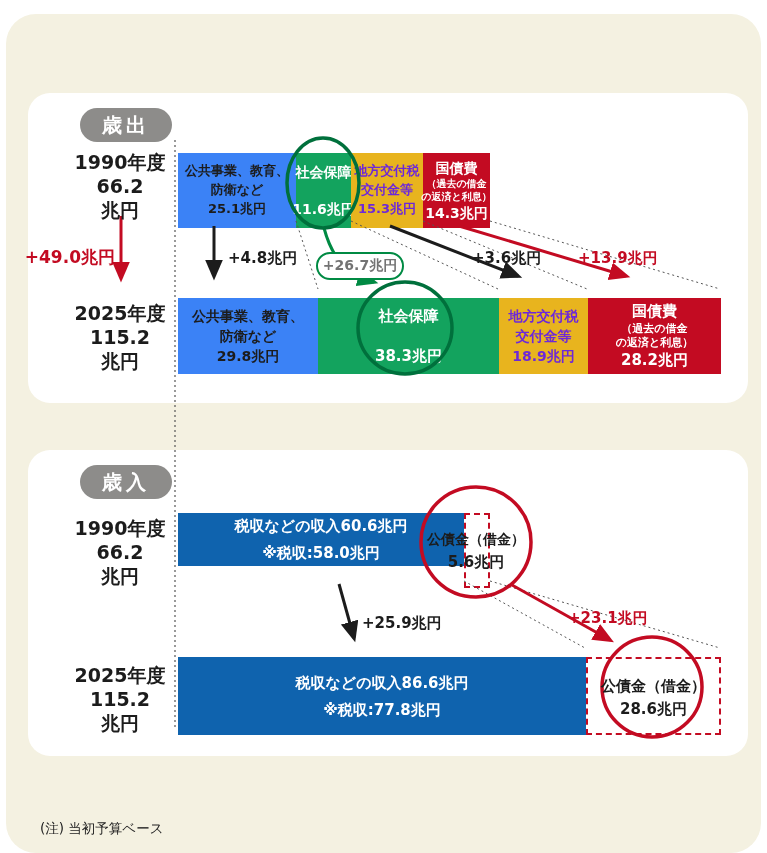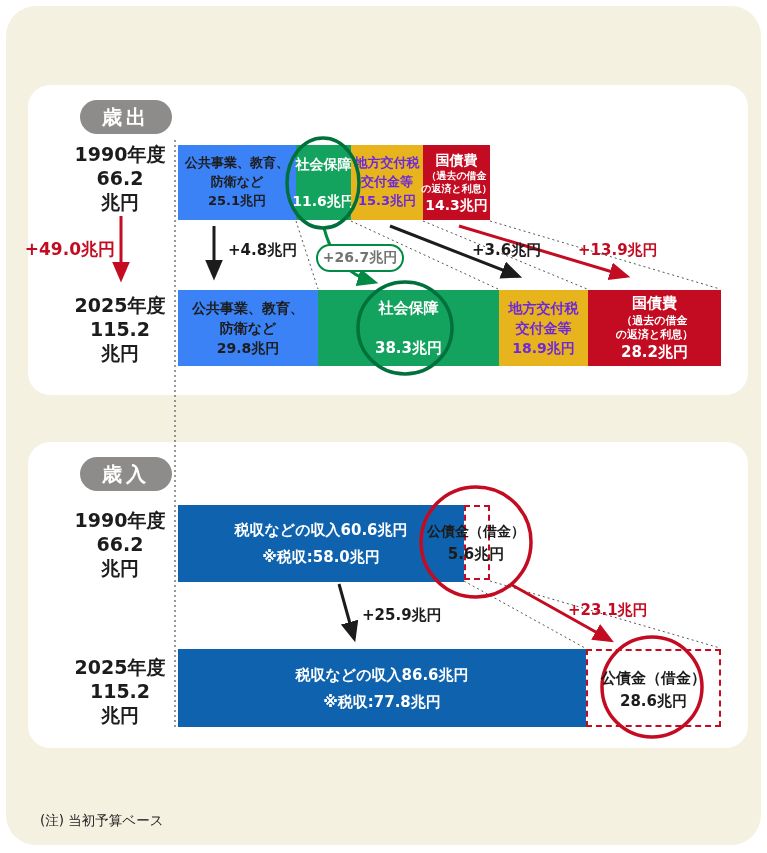--- a/index.html
+++ b/index.html
@@ -1,18 +1,18 @@
 <!DOCTYPE html>
 <html><head>
 <meta charset="utf-8">
 <style>
   html,body{margin:0;padding:0;background:#ffffff;}
   .page{position:relative;width:767px;height:853px;background:#ffffff;overflow:hidden;
         font-family:"DejaVu Sans","Liberation Sans",sans-serif;color:#1c1c1c;}
-  .abs{position:absolute;}
+  .abs{position:absolute;margin-top:8px;}
   .cream{left:6px;top:6px;width:755px;height:839px;background:#f4f1e1;border-radius:30px;}
   .panel{background:#ffffff;border-radius:22px;}
   .panel1{left:28px;top:85px;width:720px;height:310px;}
   .panel2{left:28px;top:442px;width:720px;height:306px;}
   .badge{width:92px;height:34px;background:#8d8c8a;color:#fff;border-radius:17px;
          font-size:20px;font-weight:bold;display:flex;align-items:center;justify-content:center;
          letter-spacing:4px;z-index:4;}
   .yearlabel{width:150px;text-align:center;font-size:19px;font-weight:bold;line-height:1.27;z-index:4;}
   .seg{display:flex;flex-direction:column;align-items:center;justify-content:center;
        text-align:center;font-weight:bold;line-height:1.45;z-index:2;white-space:nowrap;}
@@ -113,21 +113,21 @@
     <div>66.2</div>
     <div>兆円</div>
   </div>
 
   <div class="abs yearlabel" style="left:45px;top:655px;">
     <div>2025年度</div>
     <div>115.2</div>
     <div>兆円</div>
   </div>
 
-  <div class="abs seg seg-blue" style="left:178px;top:505px;width:286px;height:77px;font-size:15px;">
+  <div class="abs seg seg-blue" style="left:178px;top:505px;width:286px;height:53px;font-size:15px;">
     <div>税収などの収入60.6兆円</div>
     <div>※税収:58.0兆円</div>
   </div>
   <div class="abs bond" style="left:464px;top:505px;width:26px;height:75px;"></div>
   <div class="abs bondtext" style="left:398px;top:521px;width:156px;font-size:14px;">
     <div>公債金（借金）</div>
     <div style="font-size:15px;">5.6兆円</div>
   </div>
 
   <div class="abs seg seg-blue" style="left:178px;top:649px;width:408px;height:78px;font-size:15px;">

